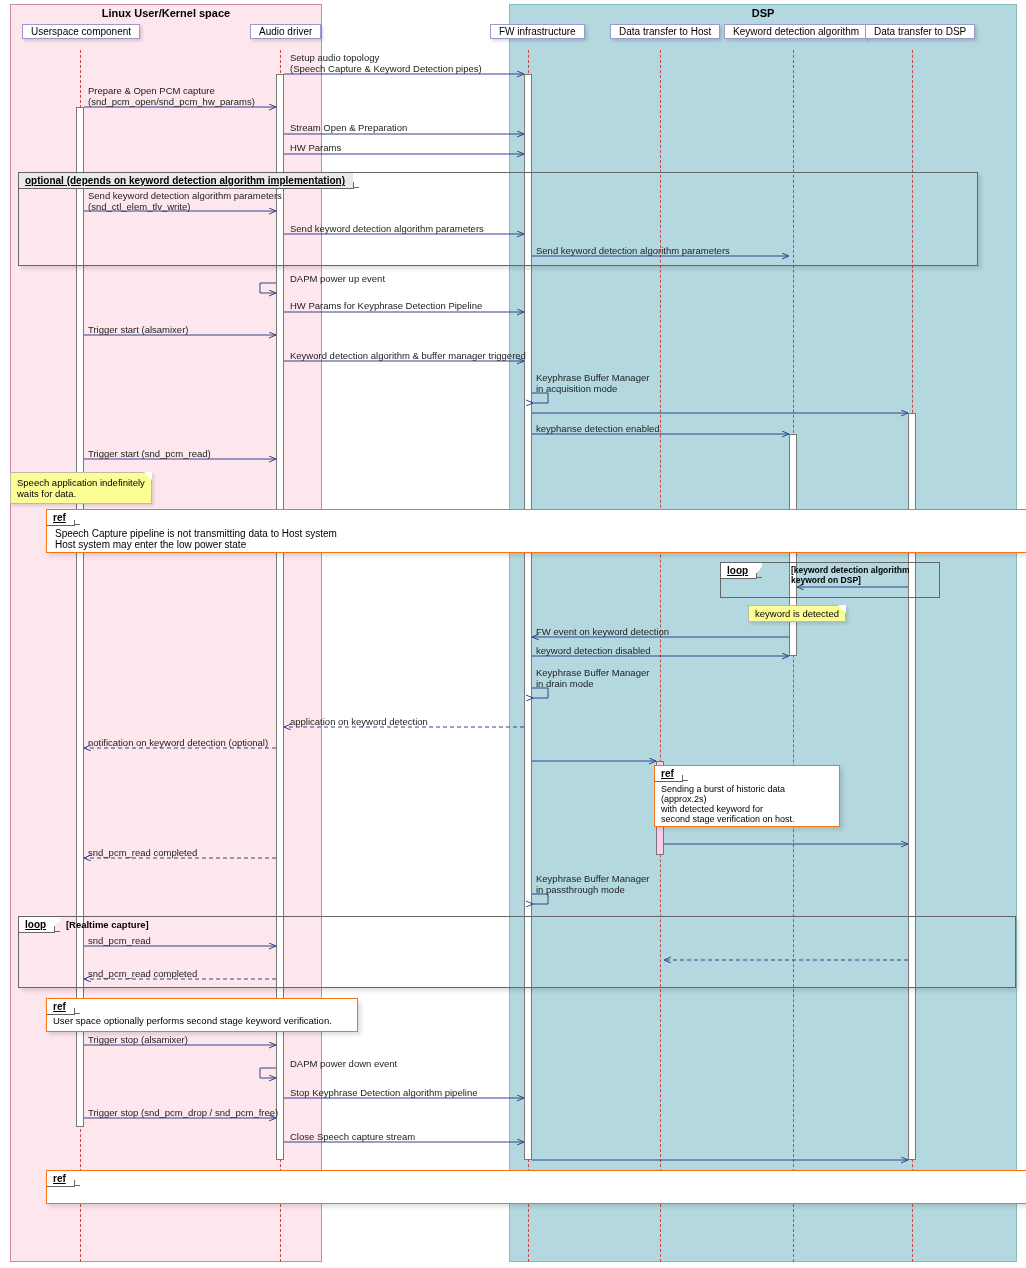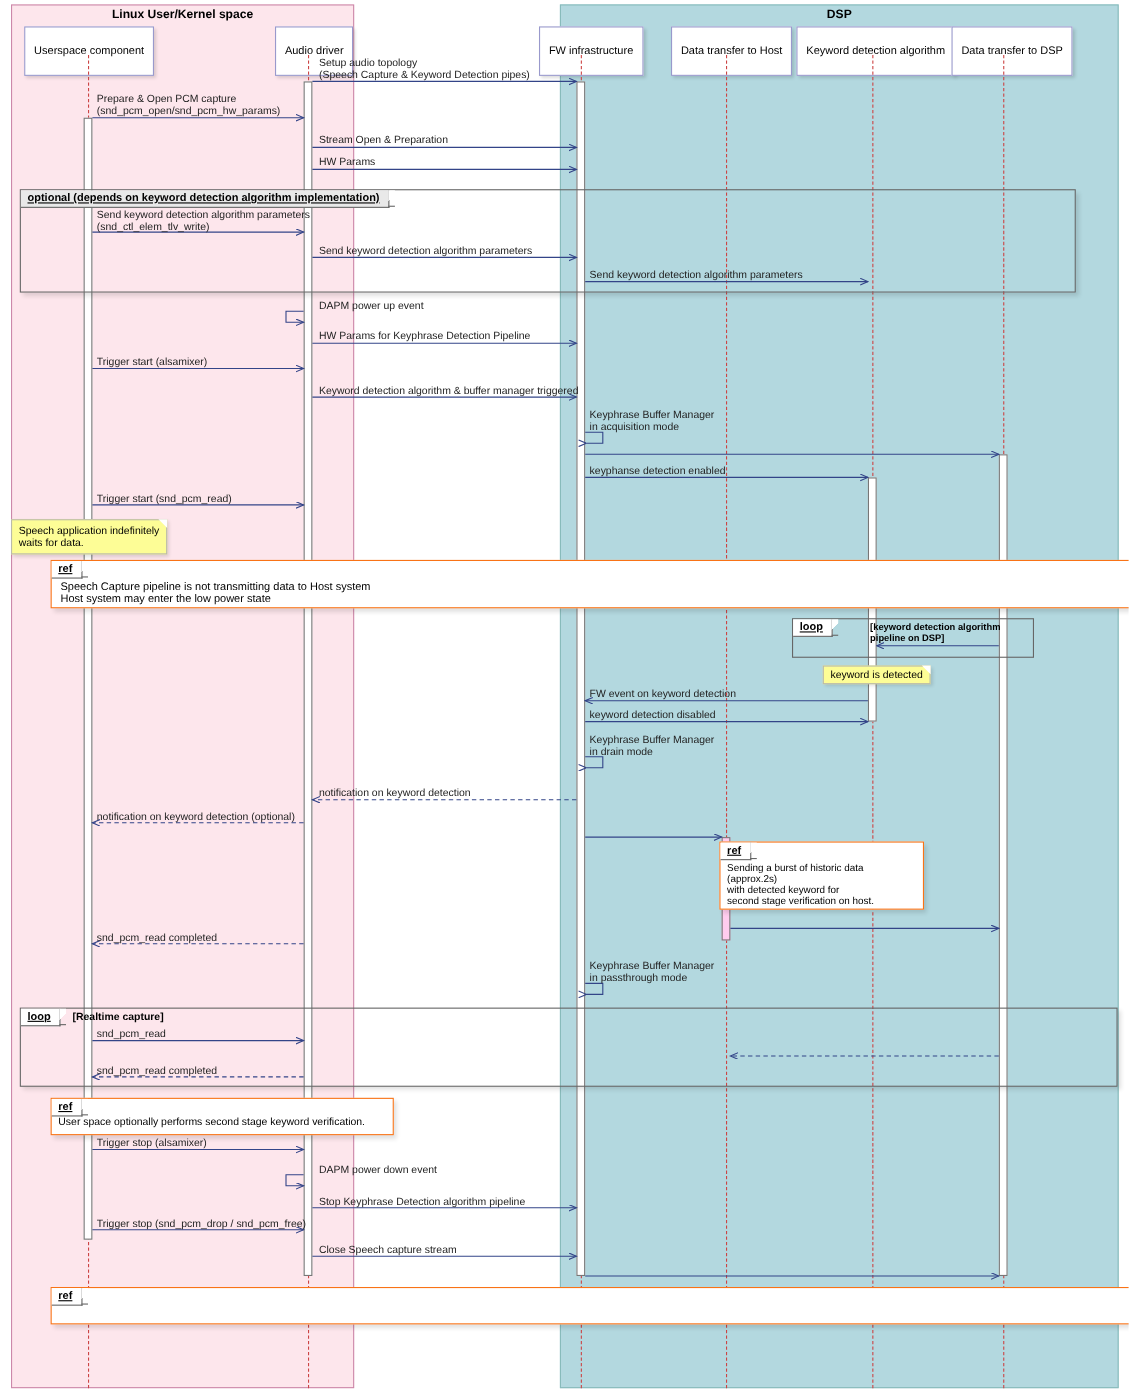--- a/index.html
+++ b/index.html
@@ -32,21 +32,21 @@
     text-align: center;
     font-weight: bold;
     padding: 2px 16px;
     font-size: 11px;
   }
   .participant {
     position: absolute;
     top: 24px;
     background: #fff;
     border: 1px solid #9999cc;
-    padding: 16px 8px;
+    padding: 1px 8px;
     font-size: 10px;
     text-align: center;
     white-space: nowrap;
     box-shadow: 2px 2px 3px rgba(0,0,0,0.15);
   }
   .lifeline {
     position: absolute;
     top: 50px;
     bottom: 6px;
     border-left: 1px dashed #cc4444;
@@ -274,31 +274,31 @@
 <div class="ref-box" style="left:18px; top:509px; width:998px; height:44px">
   <span class="fragment-label">ref</span>
   <div class="ref-text" style="padding-top:2px">
     <span>Speech Capture pipeline is not transmitting data to Host system</span><br><span>Host system may enter the low power state</span>
   </div>
 </div>
 
 <div class="loop-inner" style="left:720px; top:562px; width:220px; height:36px">
   <span class="fragment-label">loop</span>
   <span class="fragment-guard" style="position:absolute; left:62px; top:2px; font-size:8.5px">
-    <span>[keyword detection algorithm</span><br><span>pipeline on DSP]</span>
+    <span>[keyword detection algorithm</span><br><span>keyword on DSP]</span>
   </span>
 </div>
 <div class="note" style="left:748px; top:605px; padding:2px 6px">keyword is detected</div>
 
 <div class="msg" style="left:536px; top:626px">FW event on keyword detection</div>
 <div class="msg" style="left:536px; top:645px">keyword detection disabled</div>
 <div class="msg" style="left:536px; top:667px">
   <span>Keyphrase Buffer Manager</span><br><span>in drain mode</span>
 </div>
-<div class="msg" style="left:290px; top:716px">notification on keyword detection</div>
+<div class="msg" style="left:290px; top:716px">application on keyword detection</div>
 <div class="msg" style="left:88px; top:737px">notification on keyword detection (optional)</div>
 
 <div class="ref-box" style="left:626px; top:765px; width:186px; height:62px">
   <span class="fragment-label">ref</span>
   <div style="font-size:9px; padding:2px 6px">
     <span>Sending a burst of historic data (approx.2s)</span><br><span>with detected keyword for</span><br><span>second stage verification on host.</span>
   </div>
 </div>
 
 <div class="msg" style="left:88px; top:847px">snd_pcm_read completed</div>

